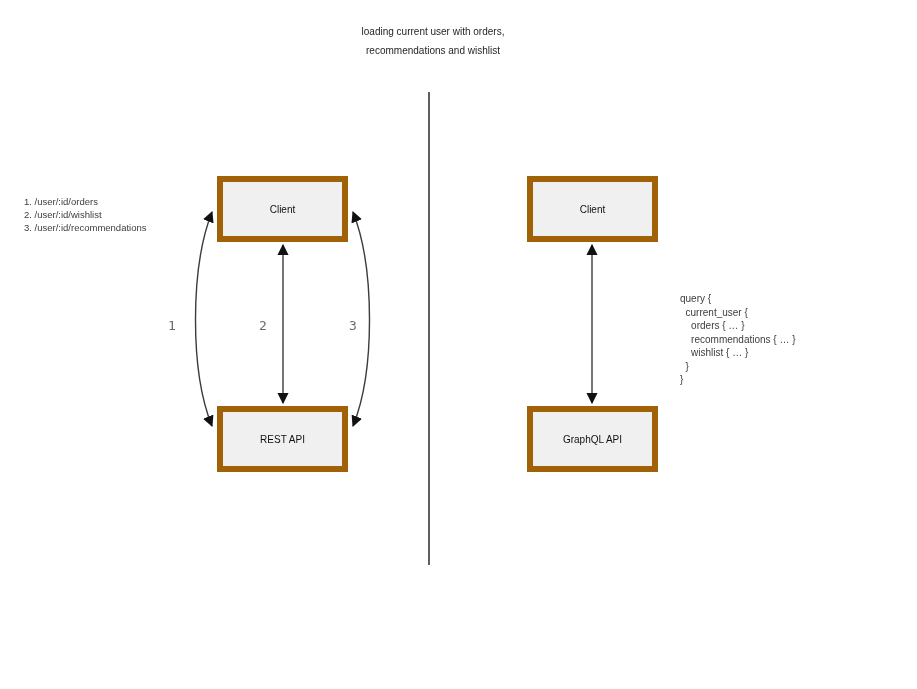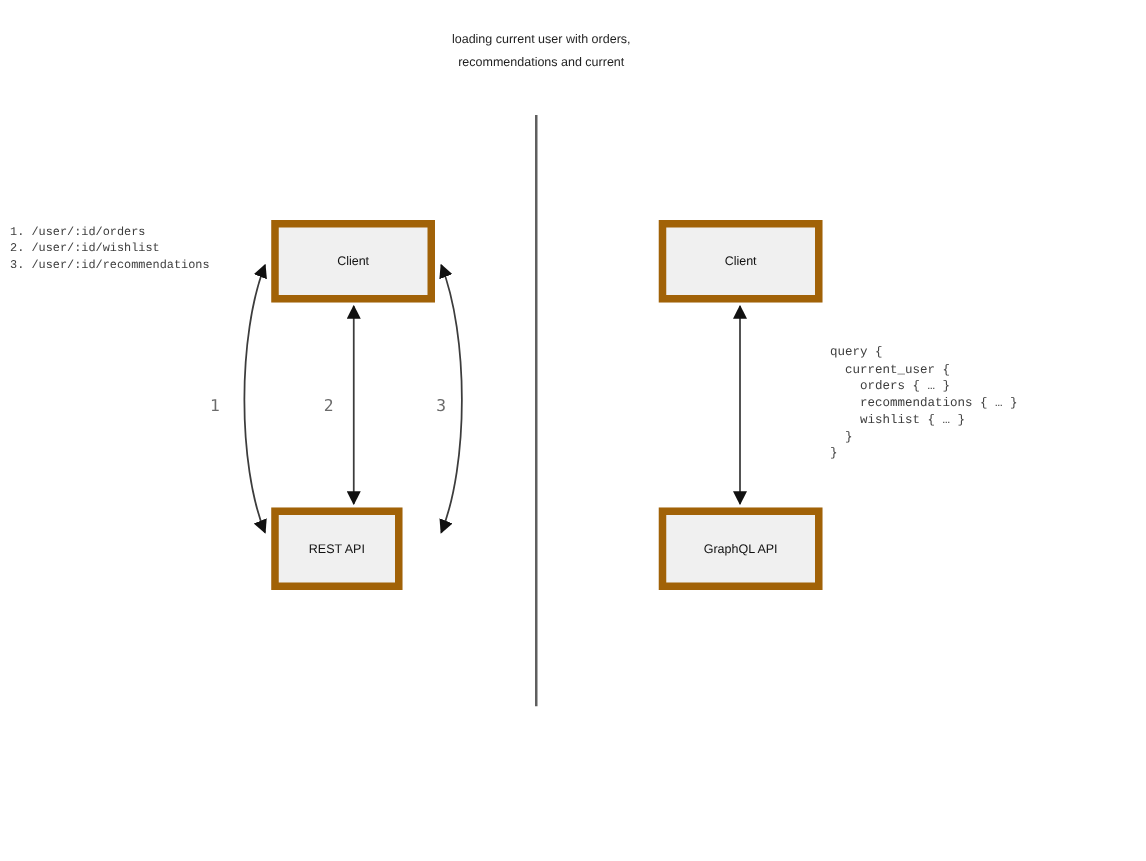--- a/index.html
+++ b/index.html
@@ -20,28 +20,28 @@
   .svg-layer{position:absolute;left:0;top:0;width:917px;height:689px;}
   .node{
     position:absolute;
     background:#f0f0f0;
     border:6px solid #a16207;
     box-sizing:border-box;
     display:flex;align-items:center;justify-content:center;
     font-size:10px;color:#111111;
   }
   .node-client-left{left:217px;top:176px;width:131px;height:66px;}
-  .node-rest{left:217px;top:406px;width:105px;height:66px;}
+  .node-rest{left:217px;top:406px;width:131px;height:66px;}
   .node-client-right{left:527px;top:176px;width:131px;height:66px;}
   .node-graphql{left:527px;top:406px;width:131px;height:66px;align-items:center;}
   .mono{
-    font-family:Liberation Mono, monospace;
+    font-family:Liberation Sans, sans-serif;
     color:#3d3d3d;
     white-space:pre;
-    margin:0;
+    margin:16px;
   }
   .endpoints{
     position:absolute;left:8px;top:179px;
     font-size:9.5px;line-height:13px;
   }
   .query{
     position:absolute;left:664px;top:276px;
     font-size:10px;line-height:13.5px;
   }
   .arrow-num{
@@ -54,21 +54,21 @@
   .num-2{left:255px;top:318px;}
   .num-3{left:345px;top:318px;}
 </style>
 </head>
 <body>
 
 <div class="canvas">
 
   <div class="title">
     <div>loading current user with orders,</div>
-    <div>recommendations and current</div>
+    <div>recommendations and wishlist</div>
   </div>
 
   <svg class="svg-layer" width="917" height="689" viewBox="0 0 917 689">
     <defs>
       <marker id="ah" viewBox="0 0 10 10" refX="9" refY="5" markerWidth="8" markerHeight="8" orient="auto-start-reverse">
         <path d="M0,0 L10,5 L0,10 z" fill="#111111"></path>
       </marker>
     </defs>
 
     <line x1="429" y1="92" x2="429" y2="565" stroke="#5f5f5f" stroke-width="2"></line>

